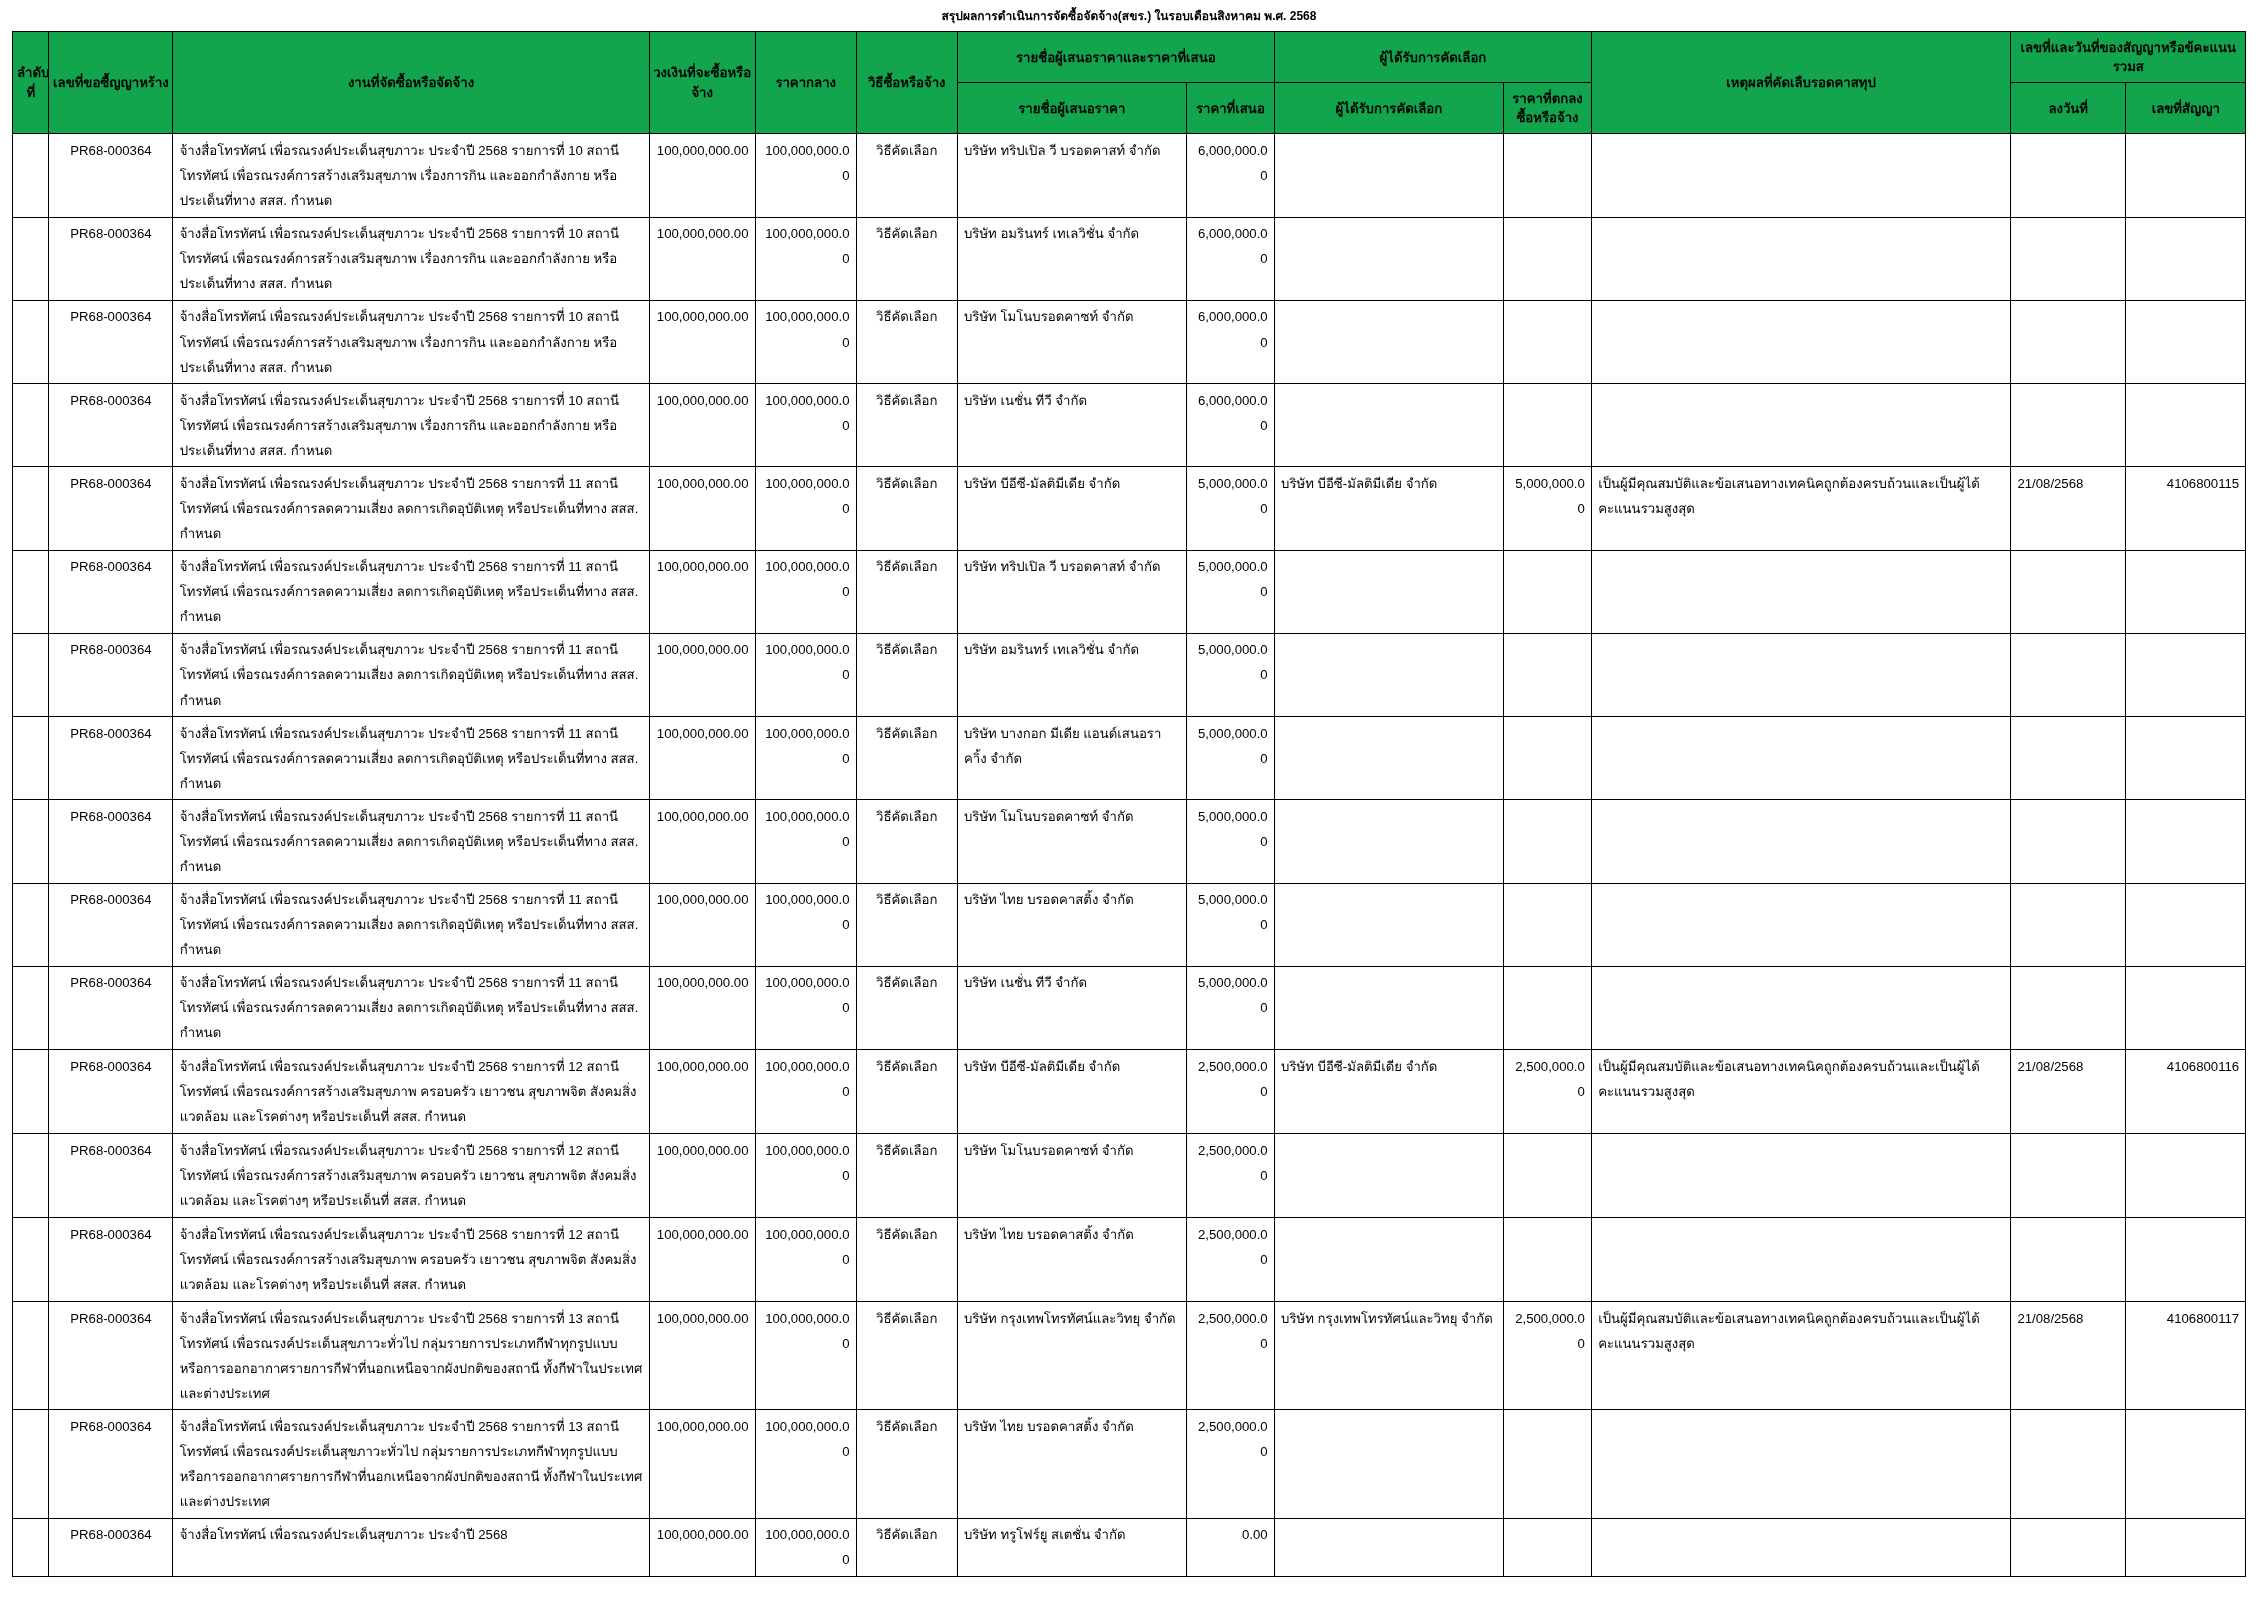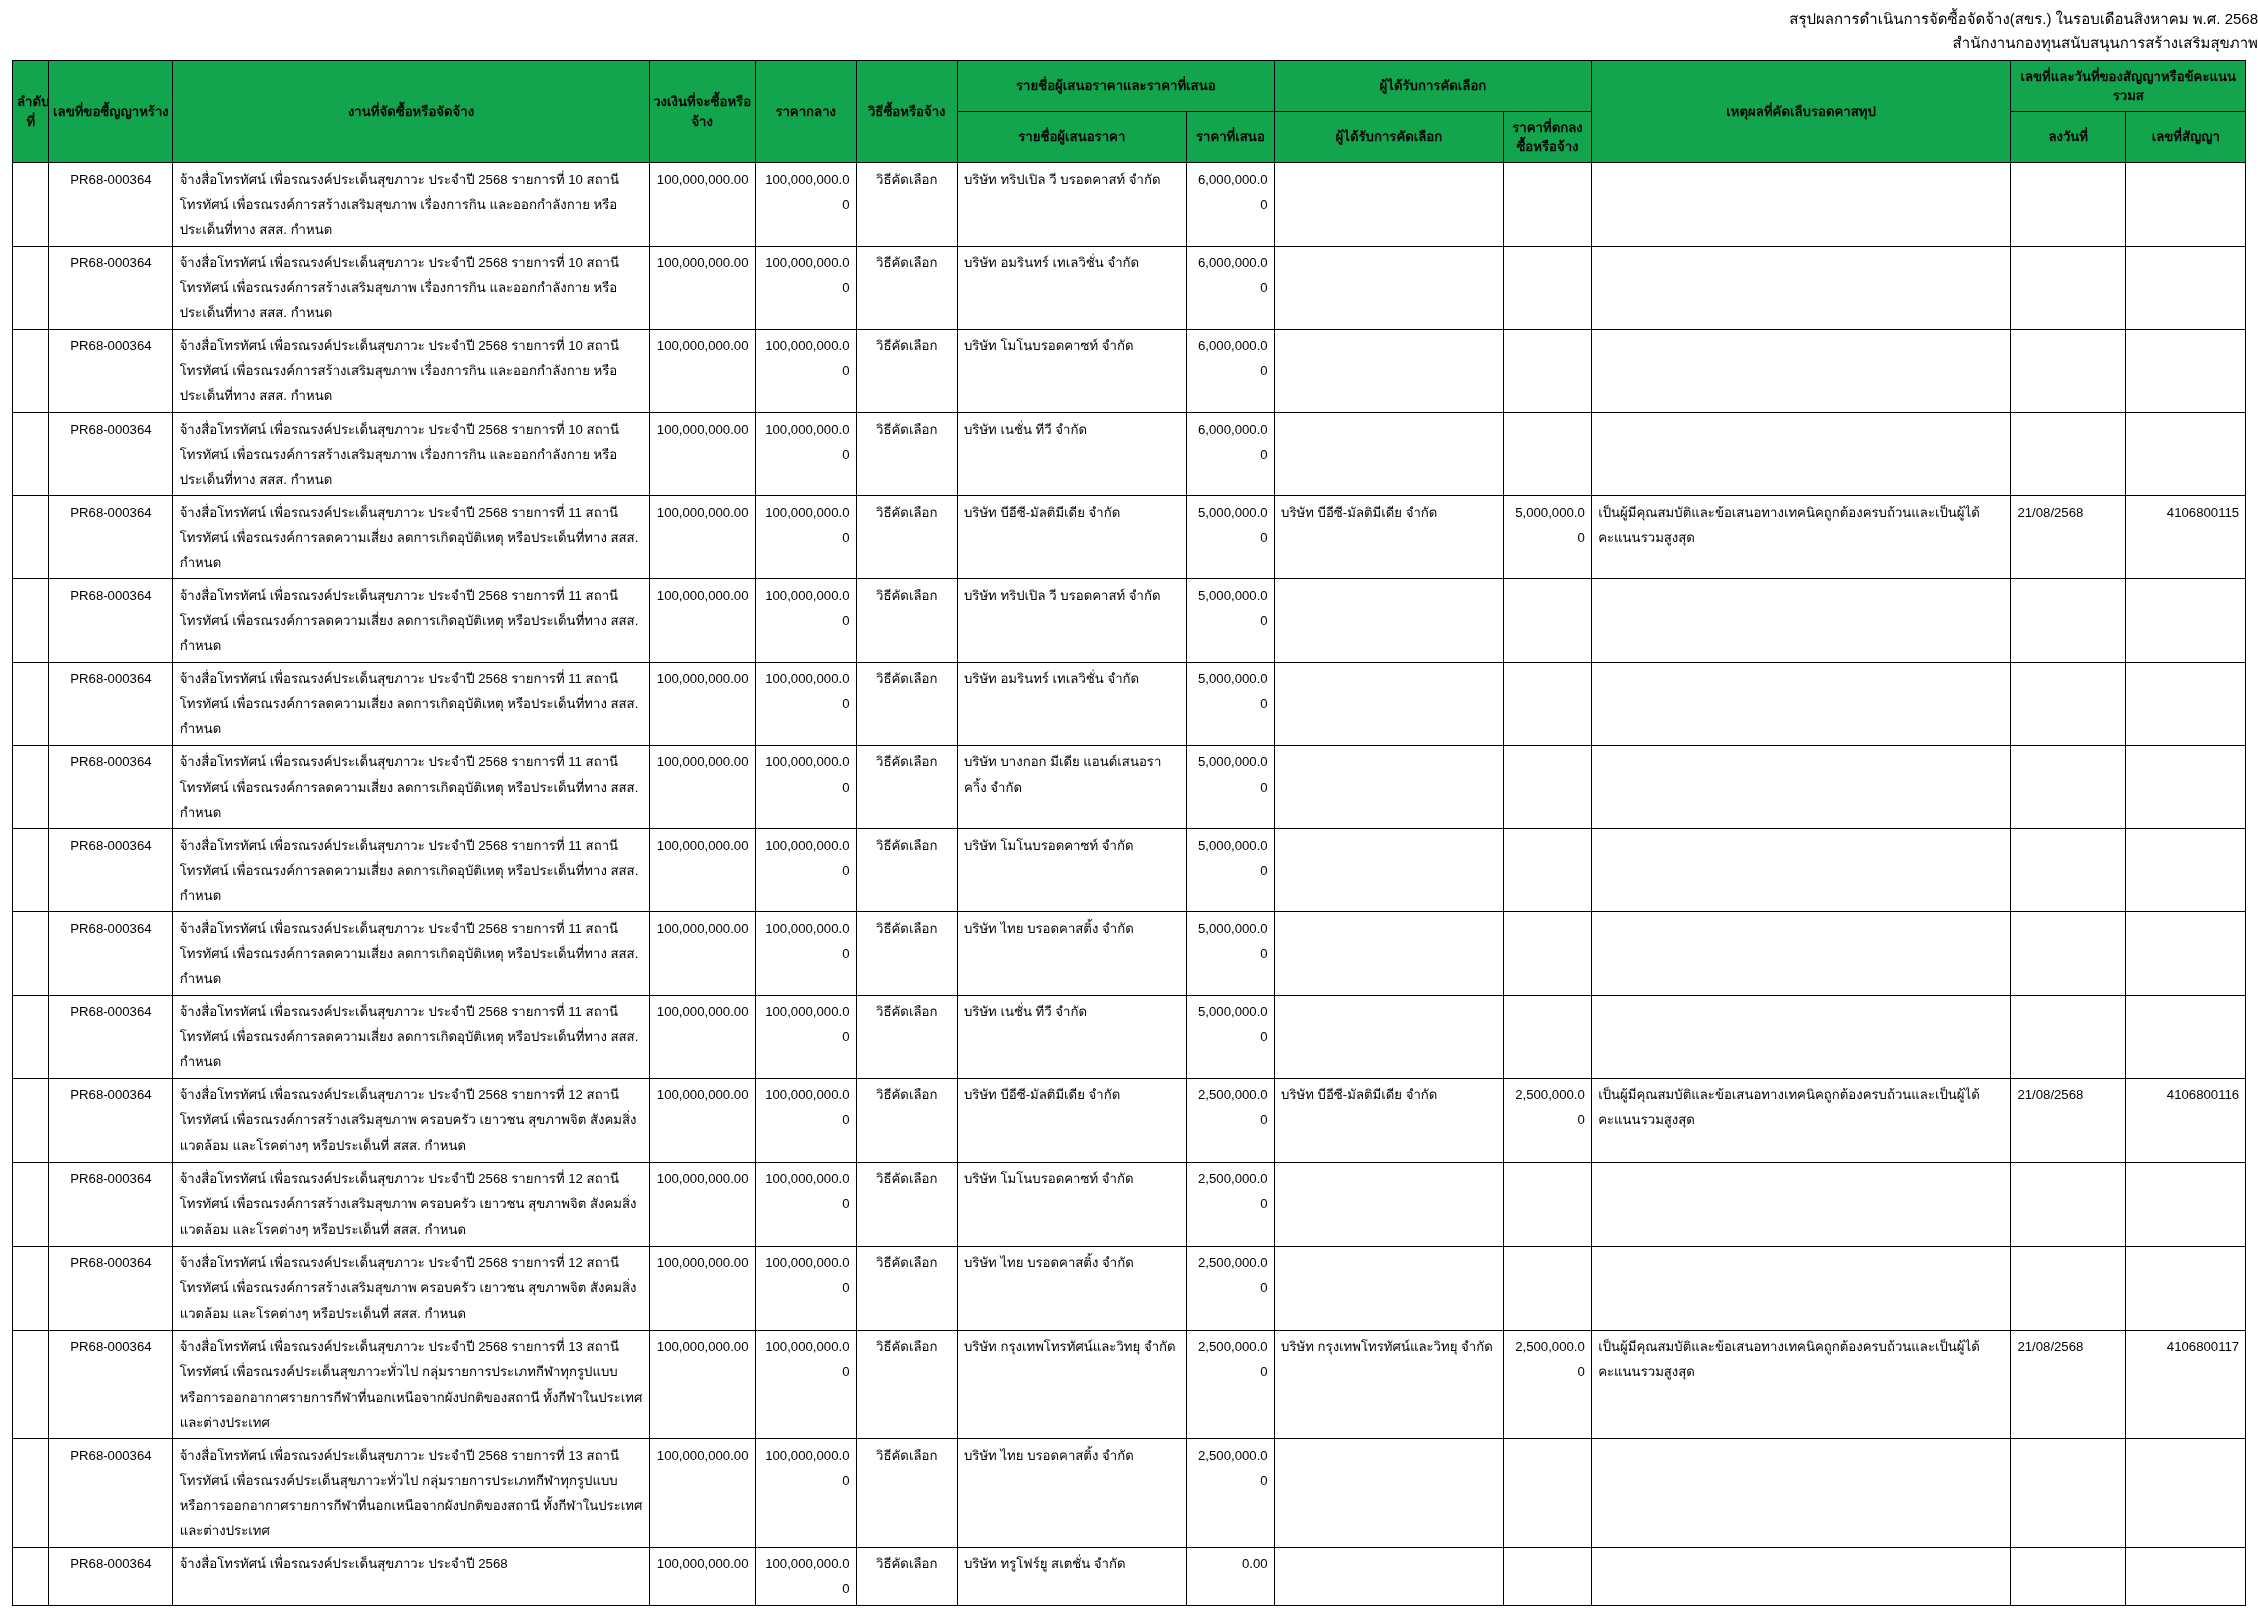--- a/index.html
+++ b/index.html
@@ -1,33 +1,32 @@
 <!DOCTYPE html>
 <html style="--green: #12A54E;font-size:14px"><head>
 <meta charset="utf-8">
 <style>
   html, body { margin:0; padding:0; background:#ffffff; color:#000; }
   body { width:2258px; font-family:"Liberation Sans","DejaVu Sans",sans-serif; }
   .title-block { text-align:center; padding-top:7px; }
-  .title-line { font-weight:normal; font-size:15px; line-height:1.6;text-align:right; }
+  .title-line { font-weight:bold; font-size:12px; line-height:1.6; }
   table.proc { border-collapse:collapse; table-layout:fixed; width:2234px; margin:5.3px 12.4px 17.6px 12.4px; font-size:13.2px; }
   table.proc, table.proc th, table.proc td { border:0.9px solid #000; }
   table.proc { border-width:1.8px; }
   th { background:var(--green,#12A54E); font-weight:bold; text-align:center; vertical-align:middle; padding:1.8px 3.5px; font-size:13.2px; line-height:1.5; }
   td { vertical-align:top; padding:3.5px 6.2px; line-height:1.9; overflow:hidden; word-wrap:break-word; overflow-wrap:anywhere; }
   td.center { text-align:center; }
   td.num { text-align:right; }
   thead tr.sub-row { height:51px; }
 </style>
 </head>
 <body>
 
 <div class="title-block">
   <div class="title-line">สรุปผลการดำเนินการจัดซื้อจัดจ้าง(สขร.) ในรอบเดือนสิงหาคม  พ.ศ. 2568</div>
-  <div class="title-line">สำนักงานกองทุนสนับสนุนการสร้างเสริมสุขภาพ</div>
 </div>
 
 <table class="proc">
   <colgroup>
     <col style="width:36px">
       <col style="width:124px">
       <col style="width:476px">
     <col style="width:106px">
       <col style="width:101px">
       <col style="width:101px">

